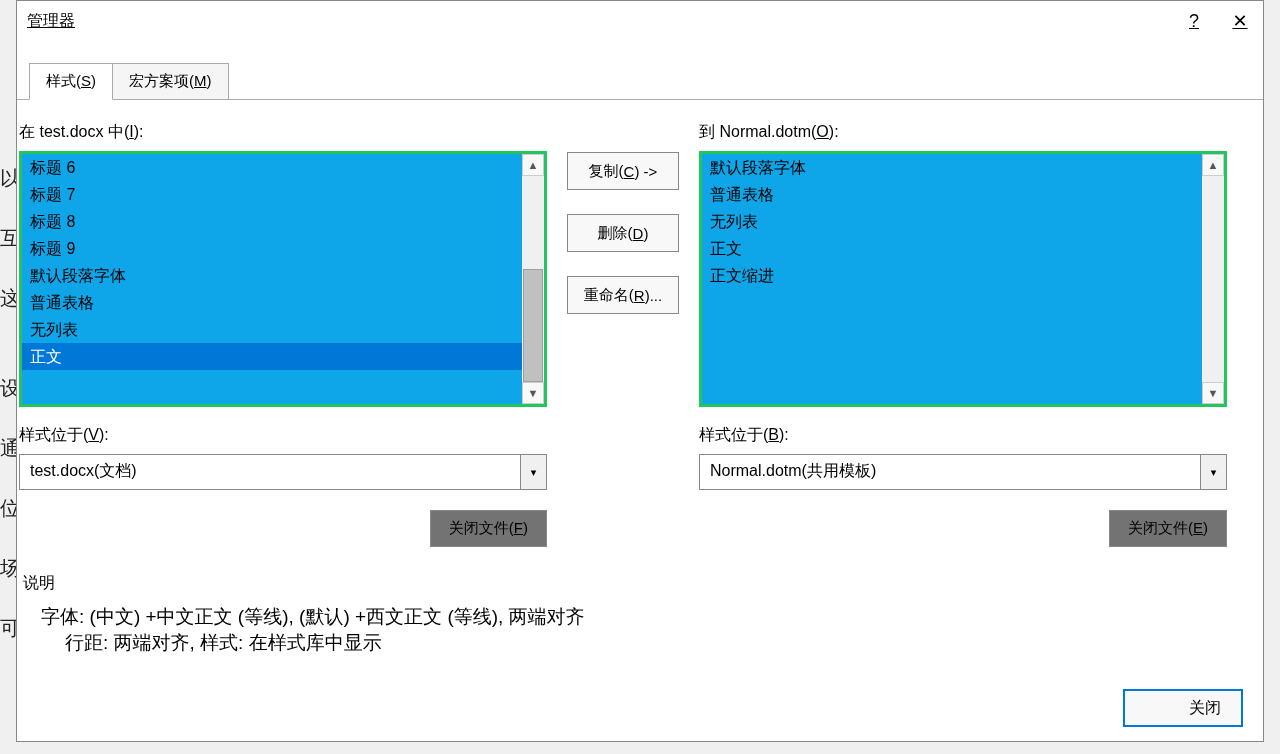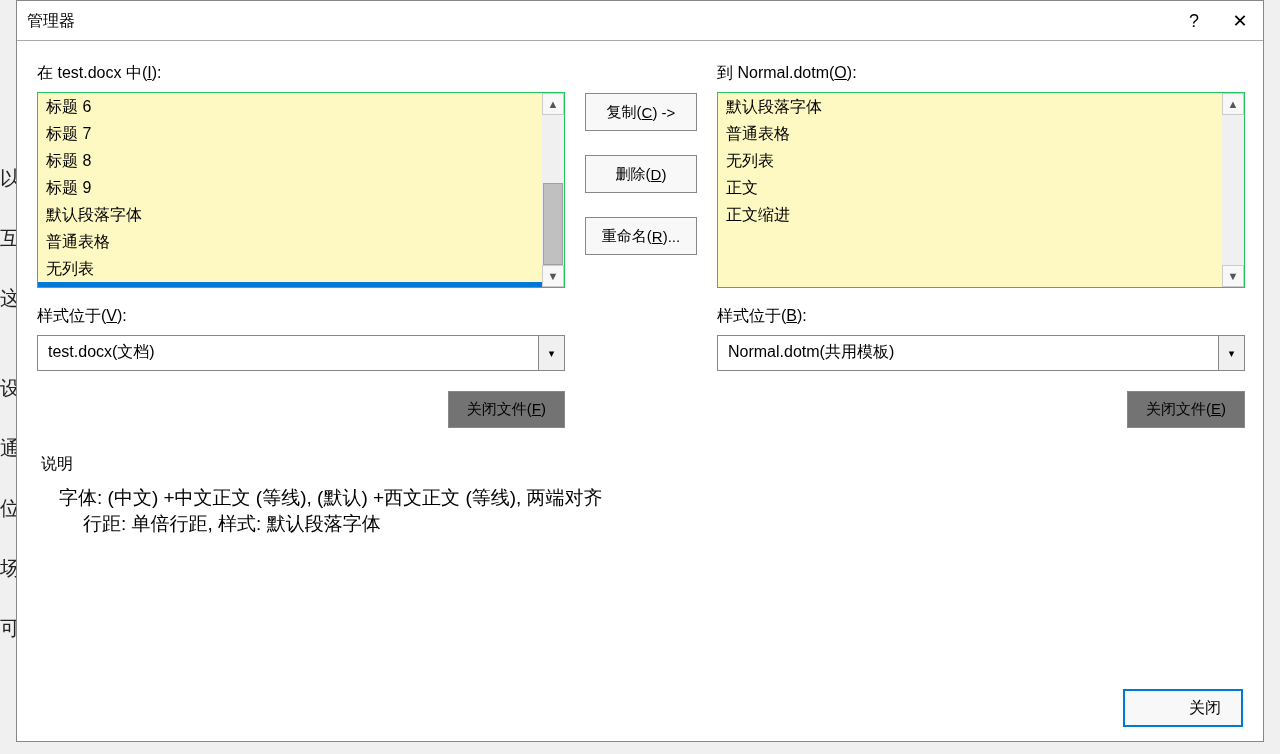--- a/index.html
+++ b/index.html
@@ -1,36 +1,36 @@
 <!DOCTYPE html>
 <html><head>
   <meta charset="utf-8">
   <style>
     * { box-sizing: border-box; margin: 0; padding: 0; font-family: "Microsoft YaHei", "SimSun", sans-serif; }
     body { background: #f0f0f0; width: 1280px; height: 754px; overflow: hidden; }
     
     .dialog { position: absolute; left: 16px; top: 0; width: 1248px; height: 742px; background: #fff; border: 1px solid #888; }
     
-    .titlebar { display: flex; align-items: center; height: 40px; padding: 0 0 0 10px; }
+    .titlebar { display: flex; align-items: center; height: 40px; padding: 0 0 0 10px; text-decoration: underline; }
     .titlebar-text { font-size: 16px; flex: 1; }
     .titlebar-controls { display: flex; align-items: center; }
     .titlebar-btn { width: 46px; height: 40px; display: flex; align-items: center; justify-content: center; font-size: 18px; cursor: pointer; }
     
     .tabs { display: flex; margin: 22px 0 0 12px; }
     .tab { padding: 8px 16px; border: 1px solid #aaa; background: #f5f5f5; font-size: 15px; cursor: pointer; margin-right: -1px; position: relative; }
     .tab.active { background: #fff; border-bottom: 1px solid #fff; z-index: 2; }
     .tab-underline { text-decoration: underline; }
     
-    .tab-content { border-top: 1px solid #aaa; margin-top: -1px; padding: 22px 20px 10px 20px; position: relative; }
+    .tab-content { border-top: 1px solid #aaa; margin-top: -1px; padding: 22px 20px 10px 2px; position: relative; }
     
     .main-grid { display: grid; grid-template-columns: 528px 128px 528px; gap: 12px; align-items: start; }
     
     .col-label { font-size: 16px; margin-bottom: 8px; }
     
-    .listbox { border: 1px solid #22c55e; height: 196px; position: relative; overflow: hidden; background: #fef9c3; }
+    .listbox { border: 3px solid #22c55e; height: 256px; position: relative; overflow: hidden; background: #0ea5e9; }
     .listbox-items { position: absolute; left: 0; top: 0; right: 22px; }
     .list-item { padding: 1px 8px; font-size: 16px; line-height: 25px; cursor: pointer; white-space: nowrap; }
     .list-item.selected { background: #0078d7; color: #fff; }
     .scrollbar { position: absolute; right: 0; top: 0; width: 22px; height: 100%; background: #f0f0f0; display: flex; flex-direction: column; }
     .scroll-btn { height: 22px; display: flex; align-items: center; justify-content: center; font-size: 11px; color: #555; cursor: pointer; border: 1px solid #ccc; background: #f8f8f8; }
     .scroll-track { flex: 1; position: relative; }
     .scroll-thumb { position: absolute; left: 1px; right: 1px; background: #c0c0c0; border: 1px solid #a0a0a0; }
     
     .action-col { padding-top: 30px; display: flex; flex-direction: column; gap: 24px; align-items: center; }
     .action-btn { width: 112px; height: 38px; border: 1px solid #888; background: #f8f8f8; font-size: 15px; cursor: pointer; display: flex; align-items: center; justify-content: center; }
@@ -71,20 +71,28 @@
 
 <div class="dialog">
   <div class="titlebar">
     <div class="titlebar-text">管理器</div>
     <div class="titlebar-controls">
       <div class="titlebar-btn">?</div>
       <div class="titlebar-btn">✕</div>
     </div>
   </div>
 
+  <div class="tabs">
+    <div class="tab active">
+      <span>样式(</span><span class="tab-underline">S</span><span>)</span>
+    </div>
+    <div class="tab">
+      <span>宏方案项(</span><span class="tab-underline">M</span><span>)</span>
+    </div>
+  </div>
 
   <div class="tab-content">
     <div class="main-grid">
 
       <div>
         <div class="col-label">
           <span>在 test.docx 中(</span><span class="tab-underline">I</span><span>):</span>
         </div>
         <div class="listbox">
           <div class="listbox-items" id="left-items">
@@ -166,20 +174,20 @@
           <button class="close-file-btn">
             <span>关闭文件(</span><span class="tab-underline">E</span><span>)</span>
           </button>
         </div>
       </div>
     </div>
 
     <div class="desc-section">
       <div class="desc-label">说明</div>
       <div class="desc-text">字体: (中文) +中文正文 (等线), (默认) +西文正文 (等线), 两端对齐</div>
-      <div class="desc-text desc-text-2">行距: 单倍行距, 样式: 默认段落字体</div>
+      <div class="desc-text desc-text-2">行距: 两端对齐, 样式: 在样式库中显示</div>
     </div>
   </div>
 
   <div class="dialog-footer">
     <button class="close-btn">关闭</button>
   </div>
 </div>
 
 </body></html>

